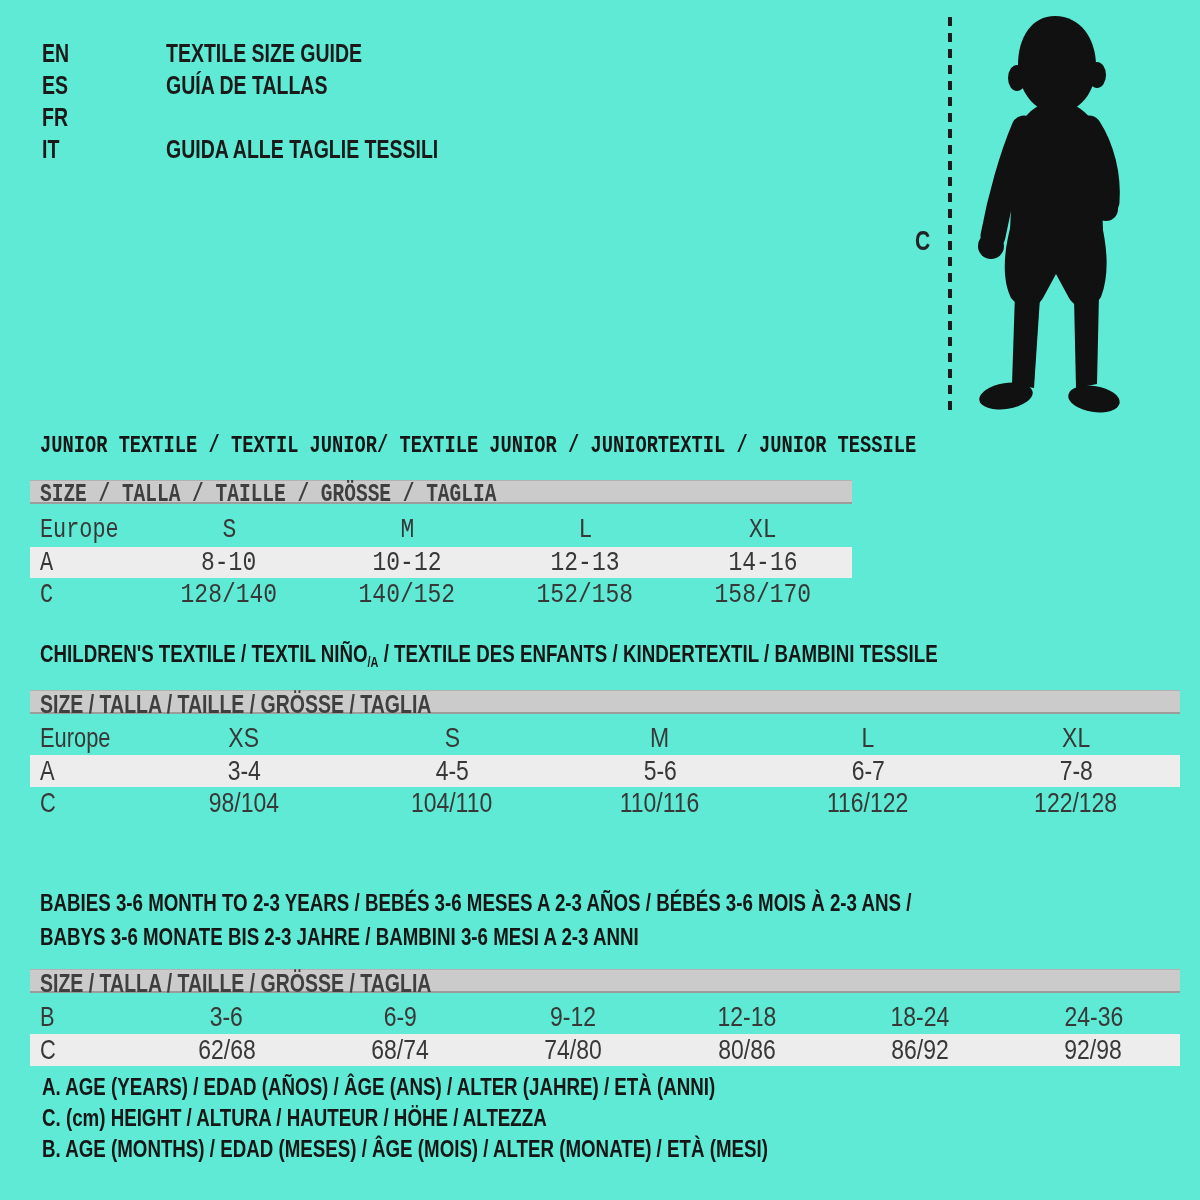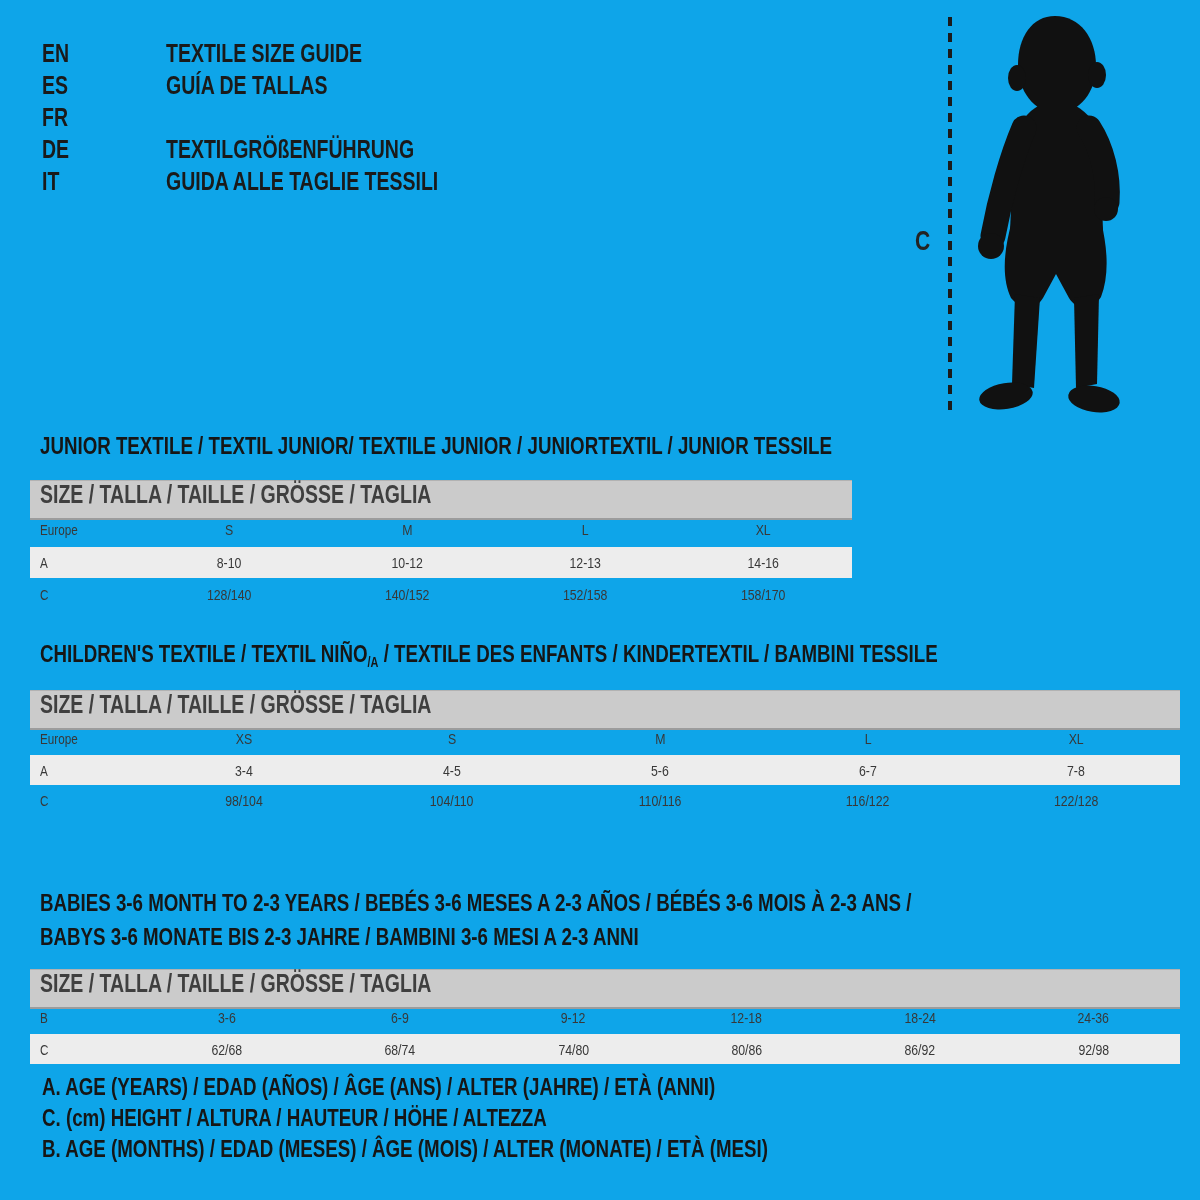--- a/index.html
+++ b/index.html
@@ -1,54 +1,54 @@
 <!DOCTYPE html>
 <html><head>
 <meta charset="utf-8">
 <style>
   html,body{margin:0;padding:0;background:#ffffff;}
-  .page{position:relative;width:1200px;height:1200px;background:#0ea5e9;overflow:hidden;
+  .page{position:relative;width:1200px;height:1200px;background:#5eead4;overflow:hidden;
         font-family:"Liberation Sans", sans-serif;color:#1a1a1a;}
 
   
   .sxl{display:inline-block;white-space:nowrap;transform:scaleX(.78);transform-origin:0 50%;}
   .sxc{display:inline-block;white-space:nowrap;transform:scaleX(.82);transform-origin:50% 50%;}
 
   
   .langs{position:absolute;left:42px;top:37px;}
   .lang-row{height:32px;line-height:32px;display:flex;}
   .lang-code{width:76px;font-size:26px;font-weight:700;}
   .lang-title{font-size:26px;font-weight:700;margin-left:48px;}
   .lang-code .sxl,.lang-title .sxl{transform:scaleX(.75);}
 
   
   .figure{position:absolute;left:905px;top:13px;width:250px;height:404px;}
   .figure svg{position:absolute;left:0;top:0;}
   .c-label{position:absolute;left:10px;top:213px;font-size:27px;font-weight:700;color:#232323;}
 
   
   .sec{position:absolute;left:30px;}
-  .sec-junior{top:432px;width:822px;height:180px;}
+  .sec-junior{top:432px;width:822px;height:180px;font-family:Liberation Mono, monospace;}
   .sec-children{top:640px;width:1150px;height:178px;}
   .sec-babies{top:889px;width:1150px;height:176px;}
   .sec-title{position:absolute;left:10px;font-size:24px;font-weight:700;color:#161616;white-space:nowrap;}
   .t-sub{font-size:14px;position:relative;top:5px;}
-  .size-bar{position:absolute;left:0;right:0;height:40px;box-sizing:border-box;background:#cbcbcb;
+  .size-bar{position:absolute;left:0;right:0;height:24px;box-sizing:border-box;background:#cbcbcb;
             border-top:1px solid #b2b2b2;border-bottom:2px solid #9c9c9c;
             padding-left:10px;line-height:27px;font-size:25px;font-weight:700;color:#3f3f3f;}
   .sec-junior .size-bar{top:48px;}
   .sec-children .size-bar{top:50px;}
   .sec-babies .size-bar{top:80px;}
   .sec-junior table{top:79px;}
   .sec-children table{top:81px;}
   .sec-babies table{top:111px;}
 
   table{position:absolute;left:0;width:100%;border-collapse:collapse;table-layout:fixed;}
   col.c-lbl{width:110px;}
-  td{font-size:15px;font-weight:400;color:#383838;text-align:center;padding:0;overflow:hidden;}
+  td{font-size:28px;font-weight:400;color:#383838;text-align:center;padding:0;overflow:hidden;}
   td.lbl{text-align:left;padding-left:10px;}
   tr.stripe{background:#ededed;}
   tr.rh36{height:36px;} tr.rh34{height:34px;} tr.rh32{height:32px;}
   tr.rh31{height:31px;} tr.rh30{height:30px;}
 
   
   .notes{position:absolute;left:42px;top:1071px;}
   .note{height:31px;line-height:31px;font-size:24px;font-weight:700;color:#161616;white-space:nowrap;}
 </style>
 </head>
@@ -60,24 +60,20 @@
     <div class="lang-row">
       <span class="lang-code"><span class="sxl">EN</span></span>
       <span class="lang-title"><span class="sxl">TEXTILE SIZE GUIDE</span></span>
     </div>
     <div class="lang-row">
       <span class="lang-code"><span class="sxl">ES</span></span>
       <span class="lang-title"><span class="sxl">GUÍA DE TALLAS</span></span>
     </div>
     <div class="lang-row">
       <span class="lang-code"><span class="sxl">FR</span></span>
-    </div>
-    <div class="lang-row">
-      <span class="lang-code"><span class="sxl">DE</span></span>
-      <span class="lang-title"><span class="sxl">TEXTILGRÖßENFÜHRUNG</span></span>
     </div>
     <div class="lang-row">
       <span class="lang-code"><span class="sxl">IT</span></span>
       <span class="lang-title"><span class="sxl">GUIDA ALLE TAGLIE TESSILI</span></span>
     </div>
   </div>
 
   <div class="figure">
     <span class="c-label"><span class="sxl">C</span></span>
     <svg width="250" height="404" viewBox="0 0 250 404">

